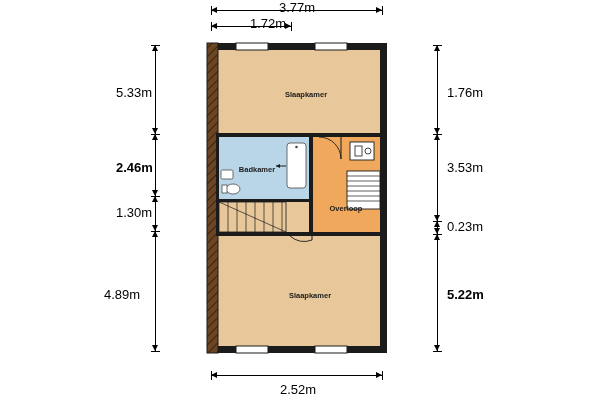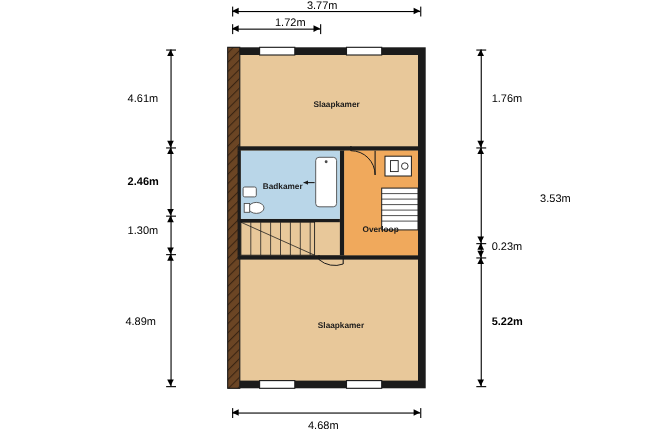--- a/index.html
+++ b/index.html
@@ -15,21 +15,21 @@
     overflow: hidden;
   }
   #stage {
     position: absolute;
     left: 0; top: 0;
     width: 600px;
     height: 400px;
   }
   .dim-label {
     position: absolute;
-    font-size: 10px;
+    font-size: 13px;
     color: #000000;
     white-space: nowrap;
   }
   .room-label {
     position: absolute;
     font-size: 7.5px;
     color: #1a1a1a;
     font-weight: bold;
     white-space: nowrap;
     text-align: center;
@@ -187,59 +187,59 @@
   <div class="arrow right" style="left:285px; top:23px;"></div>
   <div class="tick v" style="left:211px; top:22px;"></div>
   <div class="tick v" style="left:291px; top:22px;"></div>
   <div class="dim-label" style="left:234px; top:16px;margin-left:16px;">1.72m</div>
 
   <div class="dimline h" style="left:211px; top:375px; width:171px;"></div>
   <div class="arrow left" style="left:211px; top:372px;"></div>
   <div class="arrow right" style="left:376px; top:372px;"></div>
   <div class="tick v" style="left:211px; top:371px;"></div>
   <div class="tick v" style="left:382px; top:371px;"></div>
-  <div class="dim-label" style="left:280px; top:382px;">4.68m</div>
+  <div class="dim-label" style="left:280px; top:382px;">2.52m</div>
 
   <div class="dimline v" style="left:155px; top:45px; height:89px;"></div>
   <div class="arrow up" style="left:152px; top:45px;"></div>
   <div class="arrow down" style="left:152px; top:128px;"></div>
   <div class="tick h" style="left:151px; top:45px;"></div>
   <div class="tick h" style="left:151px; top:134px;"></div>
-  <div class="dim-label" style="left:116px; top:85px;">4.61m</div>
+  <div class="dim-label" style="left:116px; top:85px;">5.33m</div>
 
   <div class="dimline v" style="left:155px; top:134px; height:62px;"></div>
   <div class="arrow up" style="left:152px; top:134px;"></div>
   <div class="arrow down" style="left:152px; top:190px;"></div>
   <div class="tick h" style="left:151px; top:196px;"></div>
   <div class="dim-label" style="left:116px; top:160px;font-weight:bold;">2.46m</div>
 
   <div class="dimline v" style="left:155px; top:196px; height:35px;"></div>
   <div class="arrow up" style="left:152px; top:196px;"></div>
   <div class="arrow down" style="left:152px; top:225px;"></div>
   <div class="tick h" style="left:151px; top:231px;"></div>
   <div class="dim-label" style="left:116px; top:205px;">1.30m</div>
 
   <div class="dimline v" style="left:155px; top:231px; height:120px;"></div>
   <div class="arrow up" style="left:152px; top:231px;"></div>
   <div class="arrow down" style="left:152px; top:345px;"></div>
   <div class="tick h" style="left:151px; top:351px;"></div>
-  <div class="dim-label" style="left:114px; top:287px;">4.89m</div>
+  <div class="dim-label" style="left:104px; top:287px;">4.89m</div>
 
   <div class="dimline v" style="left:437px; top:45px; height:89px;"></div>
   <div class="arrow up" style="left:434px; top:45px;"></div>
   <div class="arrow down" style="left:434px; top:128px;"></div>
   <div class="tick h" style="left:433px; top:45px;"></div>
   <div class="tick h" style="left:433px; top:134px;"></div>
   <div class="dim-label" style="left:447px; top:85px;">1.76m</div>
 
   <div class="dimline v" style="left:437px; top:134px; height:87px;"></div>
   <div class="arrow up" style="left:434px; top:134px;"></div>
   <div class="arrow down" style="left:434px; top:215px;"></div>
   <div class="tick h" style="left:433px; top:221px;"></div>
-  <div class="dim-label" style="left:447px; top:176px;margin-left:44px;">3.53m</div>
+  <div class="dim-label" style="left:447px; top:160px;">3.53m</div>
 
   <div class="dimline v" style="left:437px; top:221px; height:13px;"></div>
   <div class="arrow up" style="left:434px; top:221px;"></div>
   <div class="arrow down" style="left:434px; top:228px;"></div>
   <div class="tick h" style="left:433px; top:234px;"></div>
   <div class="dim-label" style="left:447px; top:219px;">0.23m</div>
 
   <div class="dimline v" style="left:437px; top:234px; height:117px;"></div>
   <div class="arrow up" style="left:434px; top:234px;"></div>
   <div class="arrow down" style="left:434px; top:345px;"></div>

